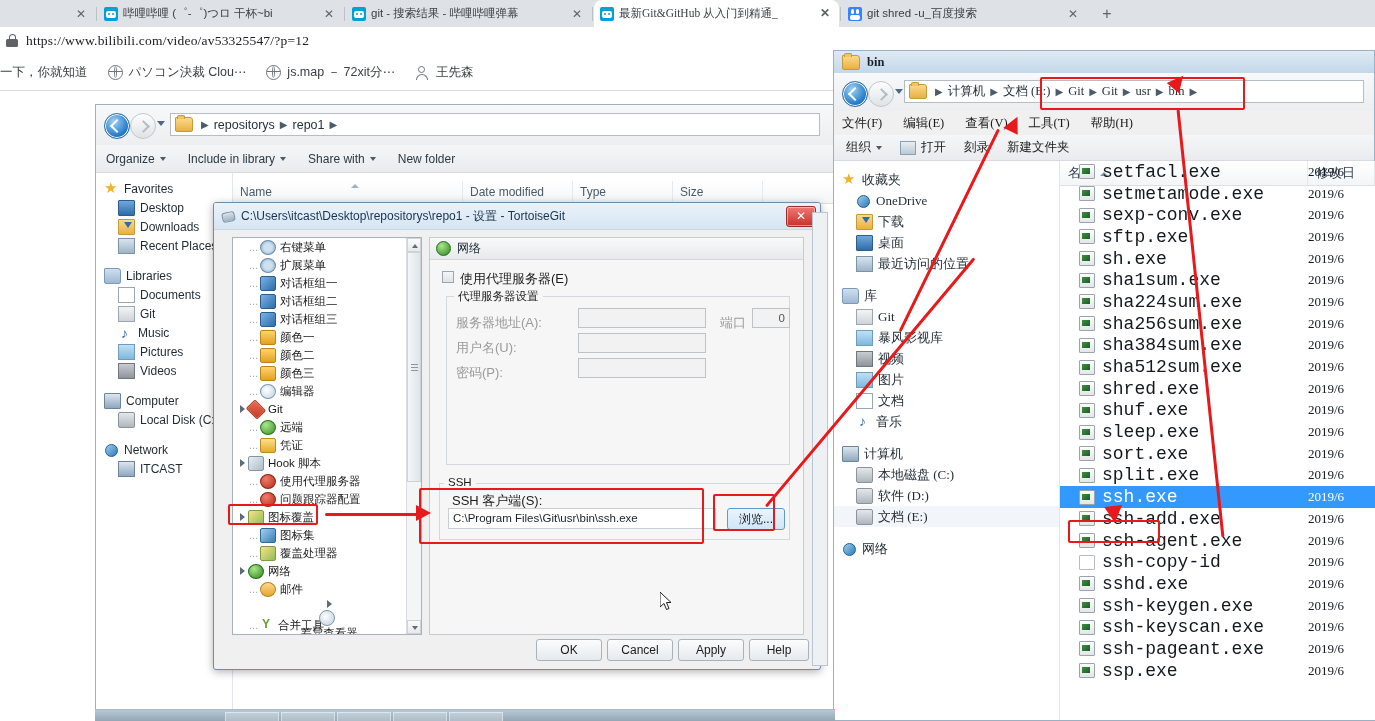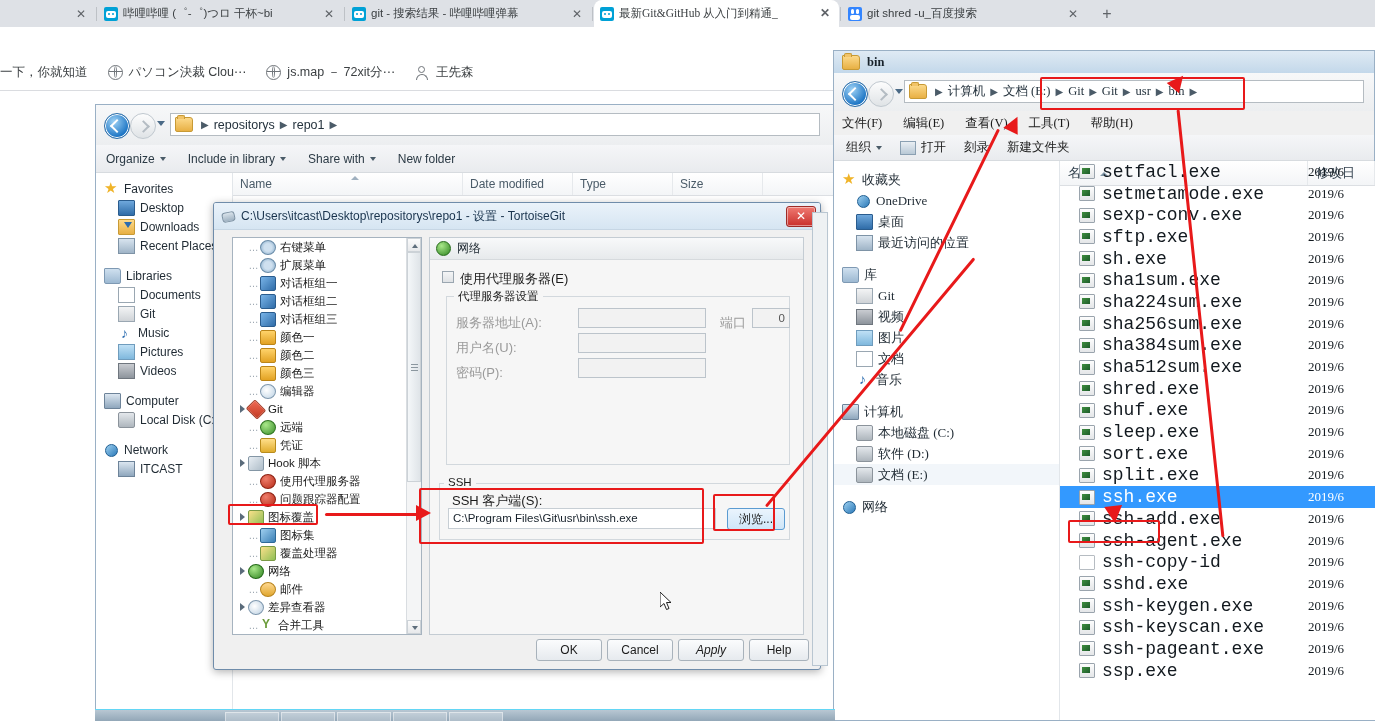--- a/index.html
+++ b/index.html
@@ -111,21 +111,21 @@
   .sico.vid{background:linear-gradient(to bottom,#c9ccd1,#8d949c);border:1px solid #6f767e;}
   .sico.comp{background:linear-gradient(to bottom,#dbe6f0,#8fa7bd);border:1px solid #6d8399;border-radius:1px;}
   .sico.disk{background:linear-gradient(to bottom,#e4e8ec,#aeb6bd);border:1px solid #8b939b;border-radius:2px;}
   .sico.net{background:none;}
   .sico.net::before{content:"";position:absolute;left:1px;top:1px;width:11px;height:11px;border-radius:50%;
       background:linear-gradient(135deg,#9ed0f0,#2b79b8);border:1px solid #1f5e92;}
   .sico.pc{background:linear-gradient(to bottom,#dbe6f0,#8fa7bd);border:1px solid #6d8399;}
   .sidegap{height:11px;}
 
   #lw-list{position:absolute;left:136px;top:0;width:602px;height:540px;background:#fff;border-left:1px solid #e2e6ea;}
-  #lw-cols{position:absolute;left:0;top:0;width:602px;height:22px;
+  #lw-cols{position:absolute;left:0;top:8px;width:602px;height:22px;
      background:linear-gradient(to bottom,#ffffff,#f3f5f7);border-bottom:1px solid #dcdfe3;}
   .lwcol{position:absolute;top:0;height:22px;line-height:22px;font-size:12px;color:#4a5b68;
      border-right:1px solid #e6e9ec;padding-left:7px;box-sizing:border-box;}
   .sortarrow{position:absolute;width:0;height:0;border-left:4px solid transparent;border-right:4px solid transparent;
      border-bottom:4px solid #9fb0bf;}
 
   #lw-status{position:absolute;left:0;top:608px;width:738px;height:42px;
      background:linear-gradient(to bottom,#f2f3f5,#e6e8ea);border-top:1px solid #d6d9dd;}
   #lw-status .bigfolder{position:absolute;left:22px;top:5px;width:32px;height:28px;
      background:linear-gradient(to bottom,#fcd98a,#e8b044);border:1px solid #c79a36;border-radius:2px 5px 3px 3px;}
@@ -292,20 +292,27 @@
         <span class="tclose">✕</span>
       </div>
       <div class="tab-sep" style="left: 840px;"></div>
       <div class="tab inactive" style="left: 842px; width: 245px;">
         <span class="favicon baidu"></span>
         <span class="tlabel">git shred -u_百度搜索</span>
         <span class="tclose">✕</span>
       </div>
     </div>
   <div id="newtab">+</div>
+  <div id="omnibar">
+    <span id="lockicon">
+      <span class="shackle"></span>
+        <span class="body"></span>
+    </span>
+    <span id="urltext">https://www.bilibili.com/video/av53325547/?p=12</span>
+  </div>
   <div id="bookmarks">
       <div class="bm">
         <span>一下，你就知道</span>
       </div>
       <div class="bm">
         <span class="bico globe"></span>
         <span>パソコン決裁 Clou⋯</span>
       </div>
       <div class="bm">
         <span class="bico globe"></span>
@@ -529,21 +536,21 @@
       <div class="trow" style="padding-left: 4px;">
         <span class="texp"></span>
         <span class="tico net2"></span>
         <span class="tlabel2">网络</span>
       </div>
       <div class="trow" style="padding-left: 14px;">
         <span class="tdash">…</span>
         <span class="tico mail"></span>
         <span class="tlabel2">邮件</span>
       </div>
-      <div class="trow" style="padding-left: 4px;">
+      <div class="trow" style="padding-left: 4px; flex-direction: column;">
         <span class="texp"></span>
         <span class="tico mag"></span>
         <span class="tlabel2">差异查看器</span>
       </div>
       <div class="trow" style="padding-left: 14px;">
         <span class="tdash">…</span>
         <span class="tico merge"></span>
         <span class="tlabel2">合并工具</span>
       </div>
       <div class="trow" style="padding-left: 14px;"></div>
@@ -581,21 +588,21 @@
       <div class="fieldset" style="left:9px;top:245px;width:349px;height:55px;"></div>
       <div class="fslegend" style="left:14px;top:238px;">SSH</div>
       <div class="flabel" style="left:22px;top:254px;color:#1b1b1b;">SSH 客户端(S):</div>
       <div class="finput" style="left:18px;top:270px;width:268px;height:21px;background:#fff;border-color:#c7ced4;color:#16202a;">C:\Program Files\Git\usr\bin\ssh.exe</div>
       <div class="btn hl" style="left:297px;top:270px;width:58px;">浏览...</div>
     </div>
   </div>
 
   <div class="btn" style="left:322px;top:436px;width:66px;">OK</div>
   <div class="btn" style="left:393px;top:436px;width:66px;">Cancel</div>
-  <div class="btn" style="left:464px;top:436px;width:66px;font-style:italic;">Apply</div>
+  <div class="btn" style="left:464px;top:436px;width:66px;">Apply</div>
   <div class="btn" style="left:535px;top:436px;width:60px;">Help</div>
 </div>
 
 <div class="abs" style="left:812px;top:212px;width:14px;height:452px;background:#eef1f3;border:1px solid #b9c6d1;"></div>
 
 <div id="binwin" class="abs">
   <div id="bw-title">
     <span class="folderico" style="margin-left:8px;margin-right:7px;"></span>
     <span class="btext">bin</span>
   </div>
@@ -647,35 +654,43 @@
     <div id="bw-side">
         <div class="sideitem">
           <span class="sico star"></span>
           <span>收藏夹</span>
         </div>
         <div class="sideitem child">
           <span class="sico net"></span>
           <span>OneDrive</span>
         </div>
         <div class="sideitem child">
+          <span class="sico dl"></span>
+          <span>下载</span>
+        </div>
+        <div class="sideitem child">
           <span class="sico desktop"></span>
           <span>桌面</span>
         </div>
         <div class="sideitem child">
           <span class="sico recent"></span>
           <span>最近访问的位置</span>
         </div>
         <div class="sidegap"></div>
         <div class="sideitem">
           <span class="sico lib"></span>
           <span>库</span>
         </div>
         <div class="sideitem child">
           <span class="sico git"></span>
           <span>Git</span>
+        </div>
+        <div class="sideitem child">
+          <span class="sico pic"></span>
+          <span>暴风影视库</span>
         </div>
         <div class="sideitem child">
           <span class="sico vid"></span>
           <span>视频</span>
         </div>
         <div class="sideitem child">
           <span class="sico pic"></span>
           <span>图片</span>
         </div>
         <div class="sideitem child">

